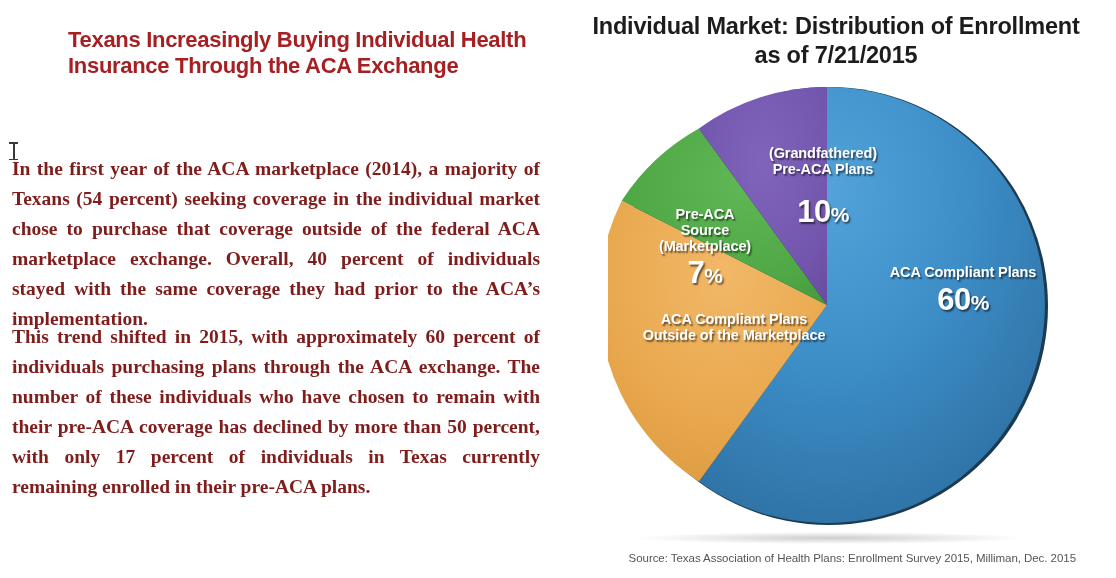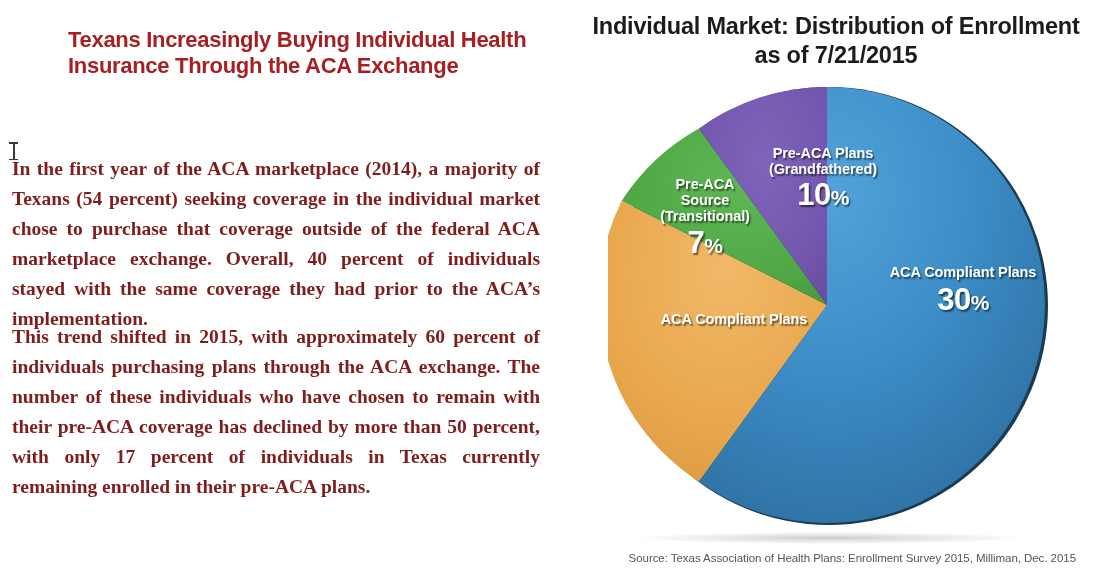--- a/index.html
+++ b/index.html
@@ -162,24 +162,24 @@
     font-size: 31px;
     margin-top: 3px;
     letter-spacing: -0.5px;
   }
   .slice-label .slice-value .pct-sign {
     font-size: 21px;
   }
 
   #label-blue      { left: 250px; top: 178px; width: 210px; }
   #label-orange    { left: 16px;  top: 225px; width: 220px; }
-  #label-green     { left: 32px;  top: 90px; width: 130px; }
+  #label-green     { left: 32px;  top: 120px; width: 130px; }
   #label-green .slice-value { margin-top: 1px; }
   #label-purple    { left: 120px; top: 59px;  width: 190px; }
-  #label-purple .slice-value { margin-top: 1px; }
+  #label-purple .slice-value { margin-top: 18px; }
 
   #chart-source {
     position: absolute;
     left: 16px;
     top: 552px;
     width: 560px;
     padding-right: 56px;
     box-sizing: border-box;
     text-align: right;
     color: #555555;
@@ -243,37 +243,38 @@
 
       <path fill="url(#gradOrange)" d="M 219 219 L 90.9 395.5 A 218 218 0 0 1 13.7 114.8 Z"></path>
 
       <path fill="url(#gradGreen)" d="M 219 219 L 13.7 114.8 A 218 218 0 0 1 90.9 42.5 Z"></path>
 
       <path fill="url(#gradPurple)" d="M 219 219 L 90.9 42.5 A 218 218 0 0 1 219 1 Z"></path>
     </svg>
 
     <div class="slice-label" id="label-blue">
       <span class="slice-name">ACA Compliant Plans</span>
-      <span class="slice-value"><span>30</span><span class="pct-sign">%</span></span>
+      <span class="slice-value"><span>60</span><span class="pct-sign">%</span></span>
     </div>
 
     <div class="slice-label" id="label-orange">
       <span class="slice-name">ACA Compliant Plans</span>
+      <span class="slice-name">Outside of the Marketplace</span>
     </div>
 
     <div class="slice-label" id="label-green">
       <span class="slice-name">Pre-ACA</span>
       <span class="slice-name">Source</span>
-      <span class="slice-name">(Transitional)</span>
+      <span class="slice-name">(Marketplace)</span>
       <span class="slice-value"><span>7</span><span class="pct-sign">%</span></span>
     </div>
 
     <div class="slice-label" id="label-purple">
+      <span class="slice-name">(Grandfathered)</span>
       <span class="slice-name">Pre-ACA Plans</span>
-      <span class="slice-name">(Grandfathered)</span>
       <span class="slice-value"><span>10</span><span class="pct-sign">%</span></span>
     </div>
 
     <div id="pie-ground-shadow"></div>
   </div>
 
   <div id="chart-source">Source: Texas Association of Health Plans: Enrollment Survey 2015, Milliman, Dec. 2015</div>
 </div>
 
 </body></html>

